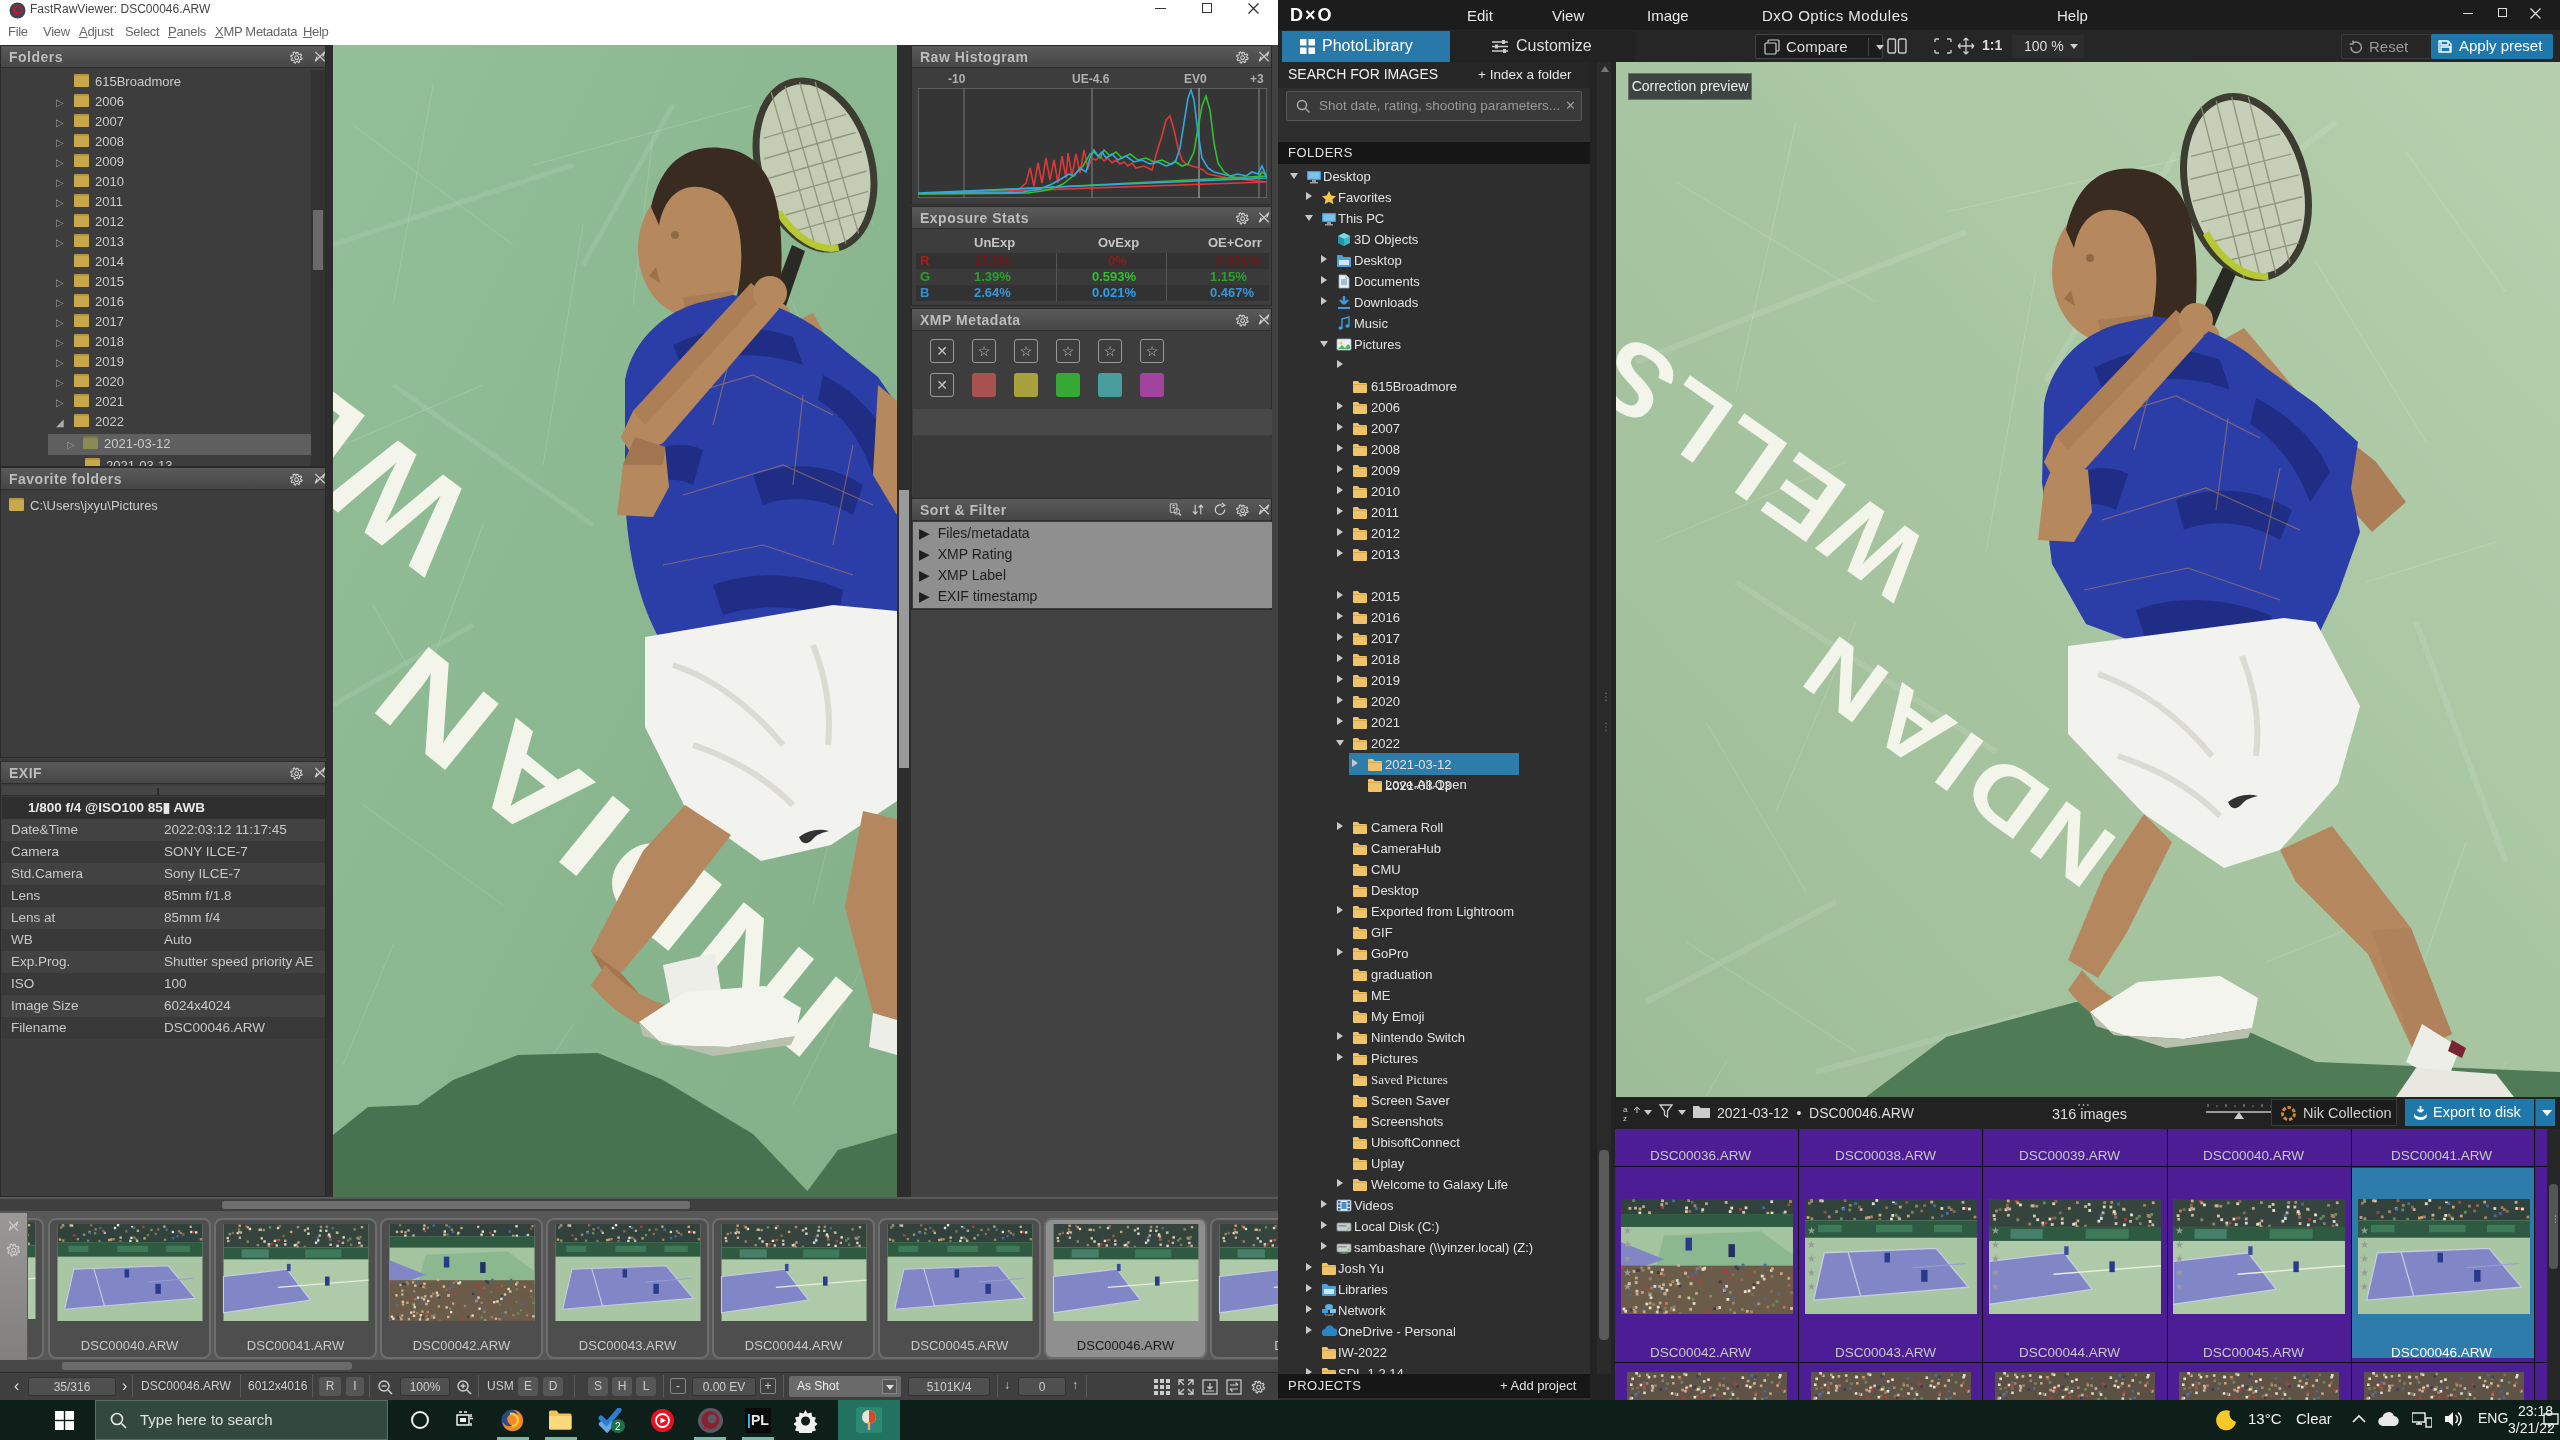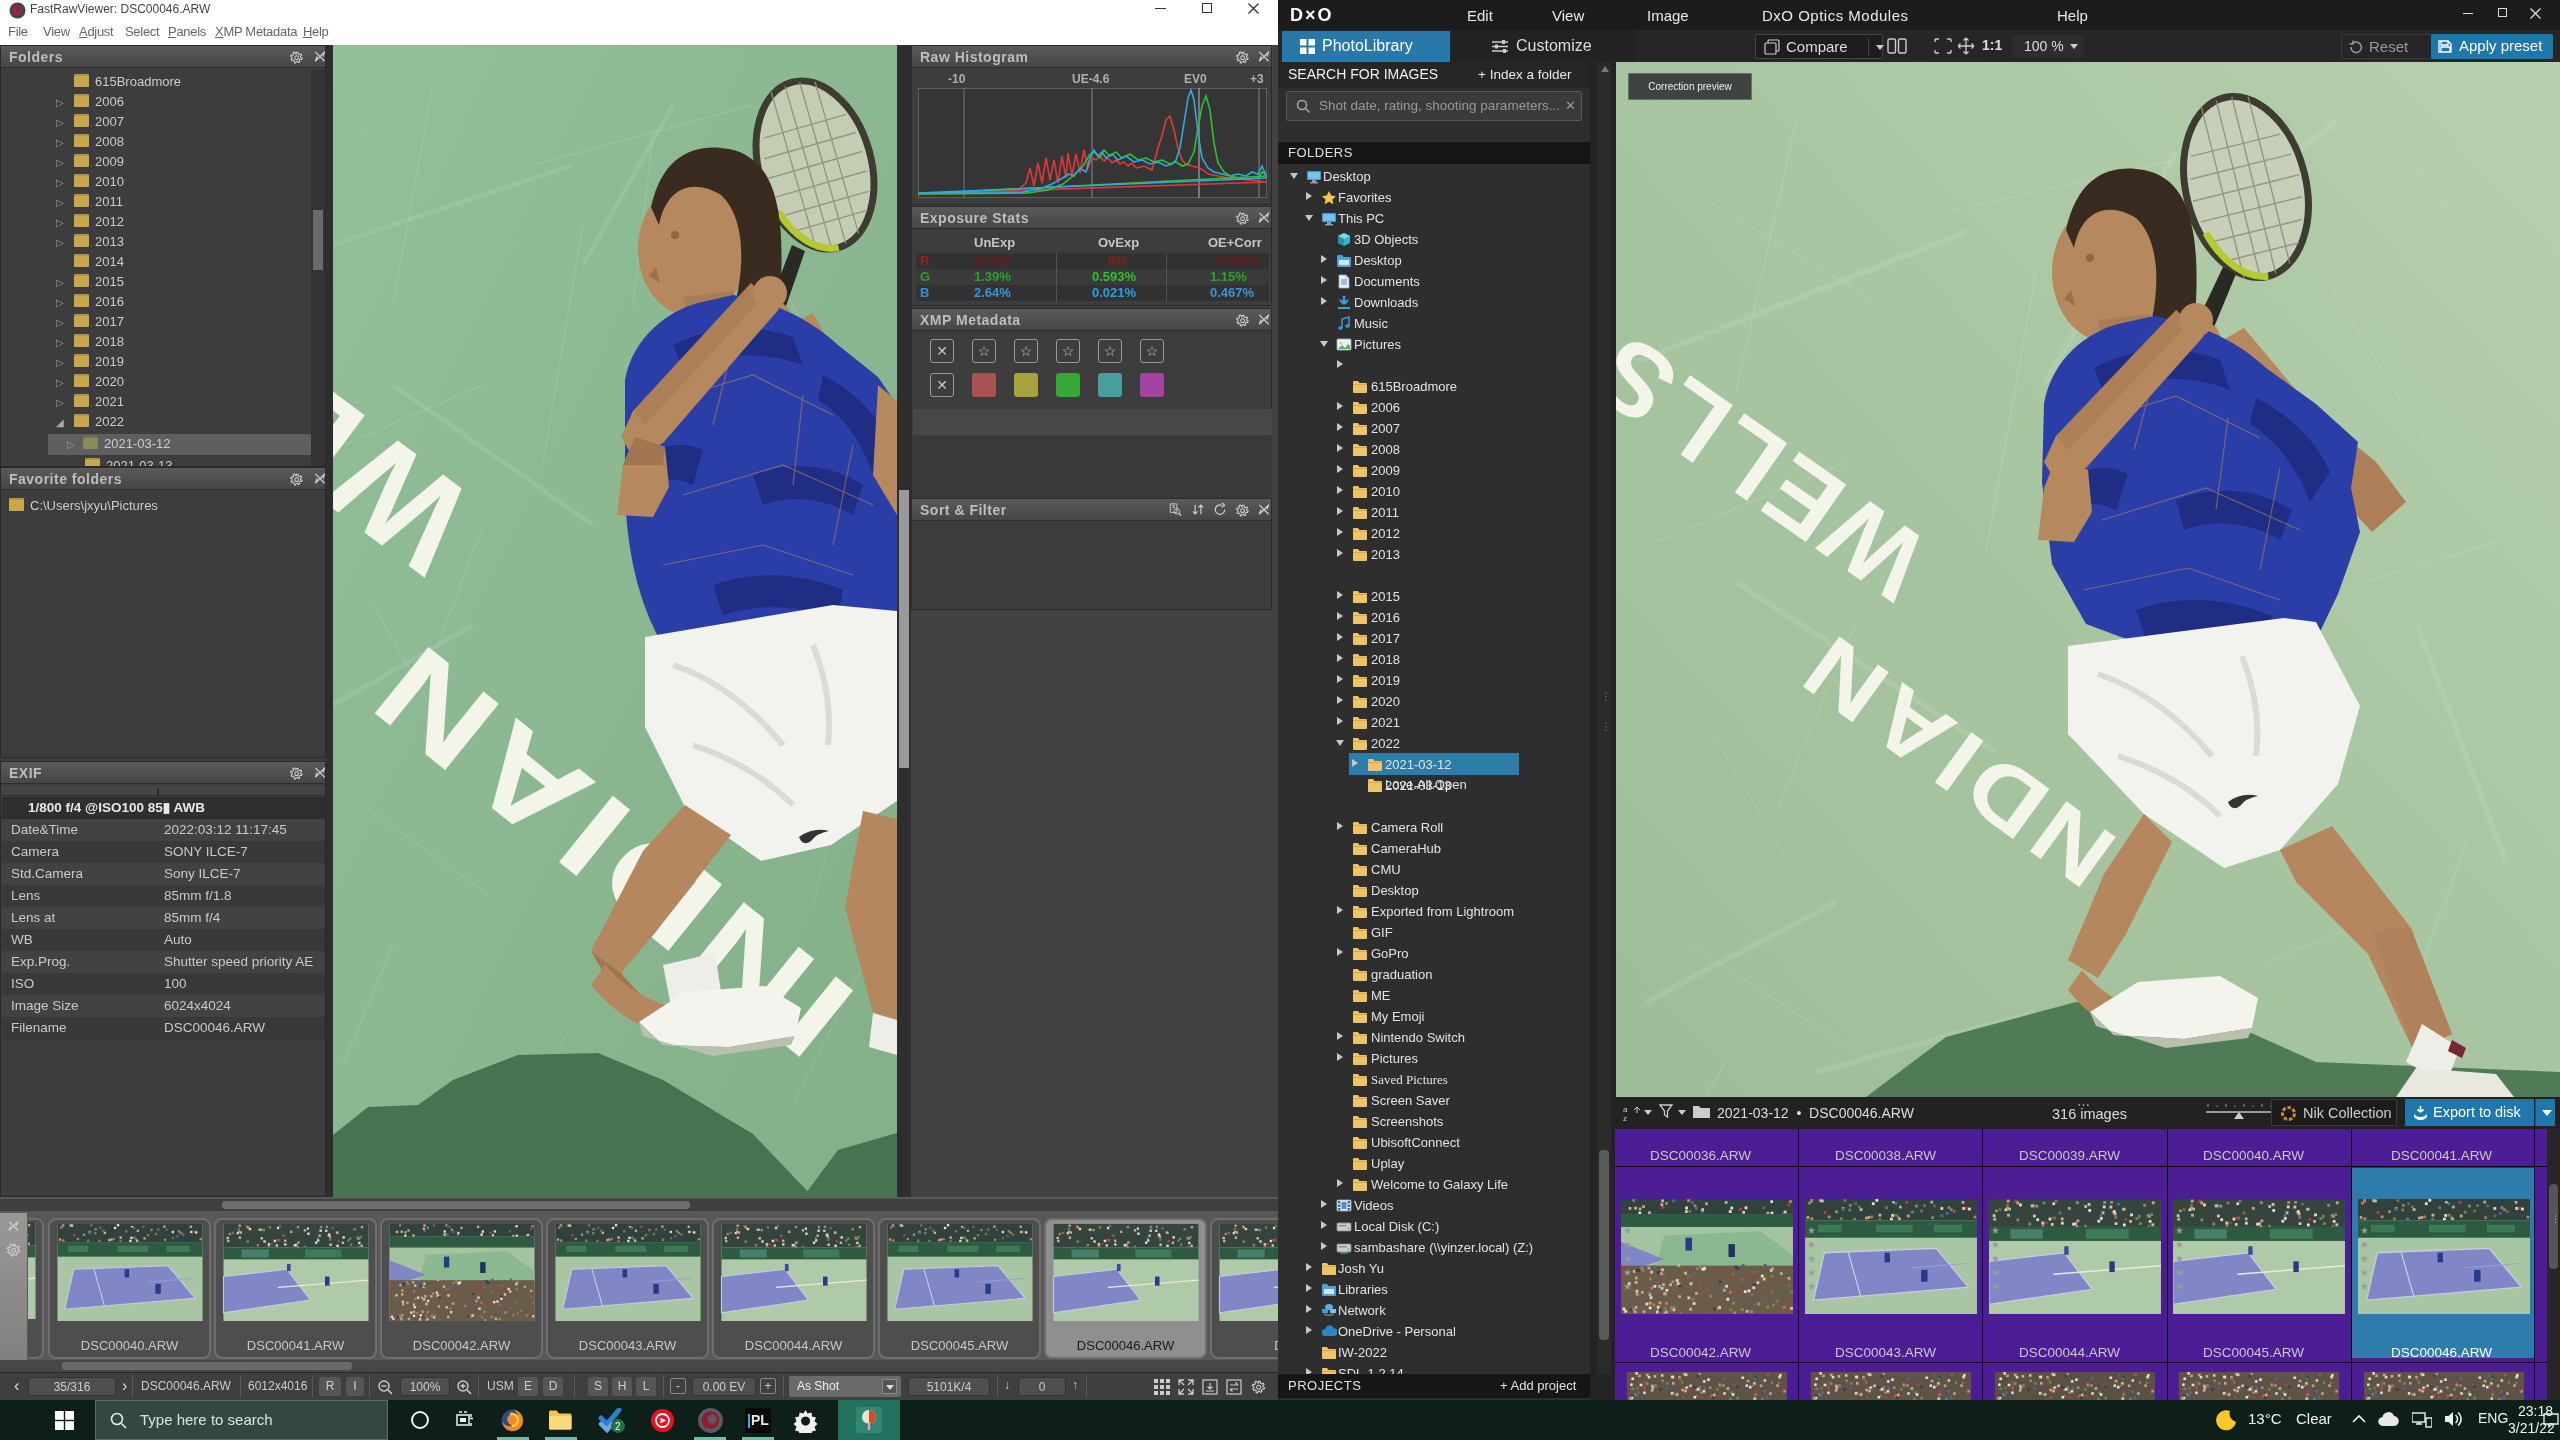--- a/index.html
+++ b/index.html
@@ -1386,20 +1386,26 @@
         </svg>
       <svg class="pgear" style="left:300px" width="16" height="17" viewBox="0 0 16 17">
           <path d="M13 8 A5 5 0 1 1 10 3.5 M10 1 l3 2.5 l-3.4 1.8" stroke="#cfcfcf" stroke-width="1.3" fill="none"></path>
         </svg>
       <svg class="pgear" style="left:322px" width="16" height="17" viewBox="0 0 16 17">
           <use href="#gear"></use>
         </svg>
       <svg class="pgear" style="left:344px" width="16" height="17" viewBox="0 0 16 17">
           <use href="#xico"></use>
         </svg>
+      <div class="abs" style="left:1px;top:23px;width:359px;height:86px;background:#8f8f8f;color:#1e1e1e;font-size:14px;">
+        <div class="abs" style="left:6px;top:3px;">▶<span style="margin-left:8px">Files/metadata</span></div>
+        <div class="abs" style="left:6px;top:24px;">▶<span style="margin-left:8px">XMP Rating</span></div>
+        <div class="abs" style="left:6px;top:45px;">▶<span style="margin-left:8px">XMP Label</span></div>
+        <div class="abs" style="left:6px;top:66px;">▶<span style="margin-left:8px">EXIF timestamp</span></div>
+      </div>
     </div>
     <div class="abs" style="left:911px;top:610px;width:361px;height:587px;background:#424242;"></div>
     <div class="abs" style="left:1272px;top:45px;width:6px;height:1152px;background:#424242;"></div>
   </div>
   <div id="frv-strip" class="abs" style="left:0;top:1197px;width:1278px;height:175px;background:#585858;">
     <div class="abs" style="left:0;top:2px;width:1278px;height:12px;background:#3f3f3f;">
         <div class="abs" style="left:222px;top:2px;width:468px;height:8px;background:#6e6e6e;border-radius:3px;"></div>
       </div>
     <div class="abs" style="left:0;top:16px;width:27px;height:159px;background:linear-gradient(#9a9896,#807e7c);">
       <svg class="abs" style="left:6px;top:6px" width="15" height="15" viewBox="0 0 16 17">
@@ -2573,21 +2579,21 @@
     <path d="M510 928 L552 920 L558 958 L518 966 Z" fill="#eeeee8"></path>
     <path d="M474 950 L522 920 L604 914 L642 936 L636 966 L568 977 L498 973 Z" fill="#f4f4ee"></path>
     <path d="M474 950 L498 973 L568 977 L636 966 L632 976 L550 986 L480 964 Z" fill="#b9c0ae"></path>
 
     <path d="M664 788 L716 764 L795 866 L836 972 L798 990 L752 892 L680 820 Z" fill="#b5875f"></path>
     <path d="M756 868 L795 866 L836 972 L798 990 Z" fill="#ad7f58" opacity="0.6"></path>
     <path d="M806 962 L844 986 L830 1022 L790 1000 Z" fill="#eeeee8"></path>
     <path d="M800 1006 L880 1012 L898 1035 L780 1035 Z" fill="#e8e8e0"></path>
     <path d="M836 978 l14 8 -4 10 -14 -7 Z" fill="#7a2535"></path>
   </svg>
-  <div class="abs" style="left:12px;top:11px;width:124px;height:27px;background:#3e4442;border:1px solid #6a6f6d;color:#f0f0f0;font-size:10px;line-height:25px;text-align:center;">Correction preview</div>
+  <div class="abs" style="left:12px;top:11px;width:124px;height:27px;background:#3e4442;border:1px solid #6a6f6d;color:#f0f0f0;font-size:14px;line-height:25px;text-align:center;">Correction preview</div>
   </div>
   <div id="dxo-bbar" class="abs" style="left:337px;top:1097px;width:945px;height:32px;background:#222222;color:#ccc;">
     <svg class="abs" style="left:8px;top:7px" width="20" height="18" viewBox="0 0 20 18">
         <text x="0" y="8" font-size="8" fill="#ccc" font-family="Liberation Sans">a</text>
         <text x="0" y="17" font-size="8" fill="#ccc" font-family="Liberation Sans">z</text>
         <path d="M13 4 l0 0 M11 6 l3 -3 l3 3 M14 3 v6" stroke="#ccc" fill="none"></path>
       </svg>
     <span class="abs" style="left:29px;top:13px;border-left:4px solid transparent;border-right:4px solid transparent;border-top:5px solid #ccc;"></span>
     <svg class="abs" style="left:44px;top:7px" width="16" height="16" viewBox="0 0 16 16">
         <path d="M1 1 H13 L8.5 7 V13 L5.5 11 V7 Z" fill="none" stroke="#ccc" stroke-width="1.3"></path>

